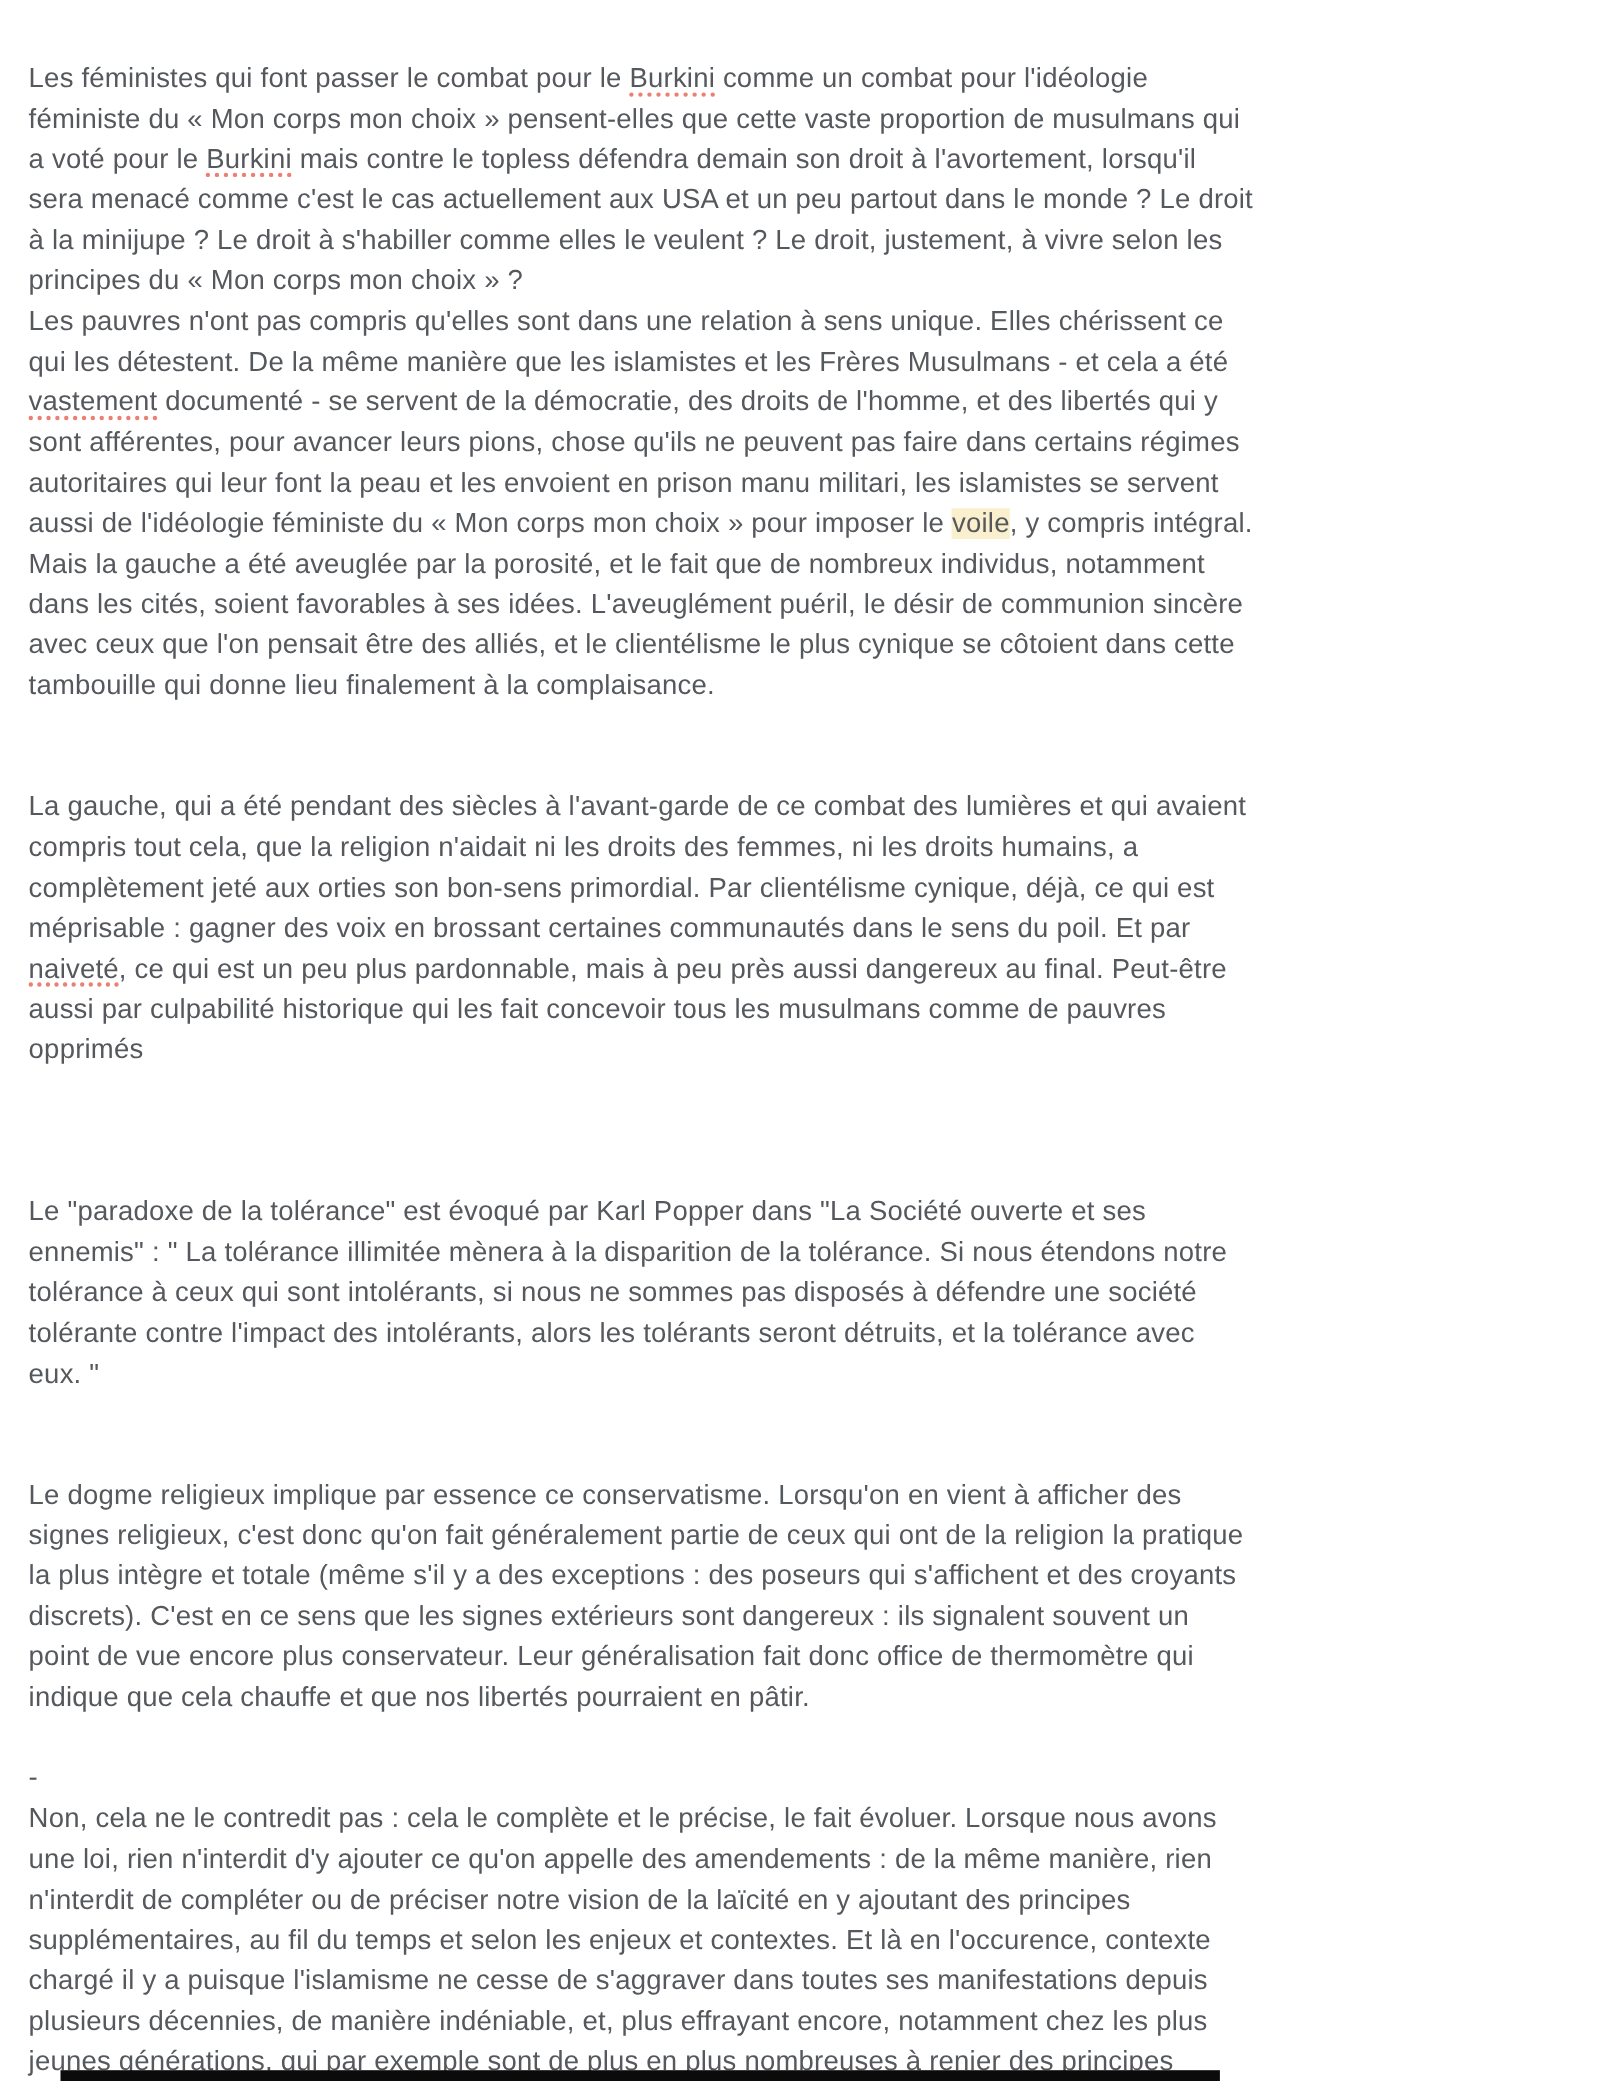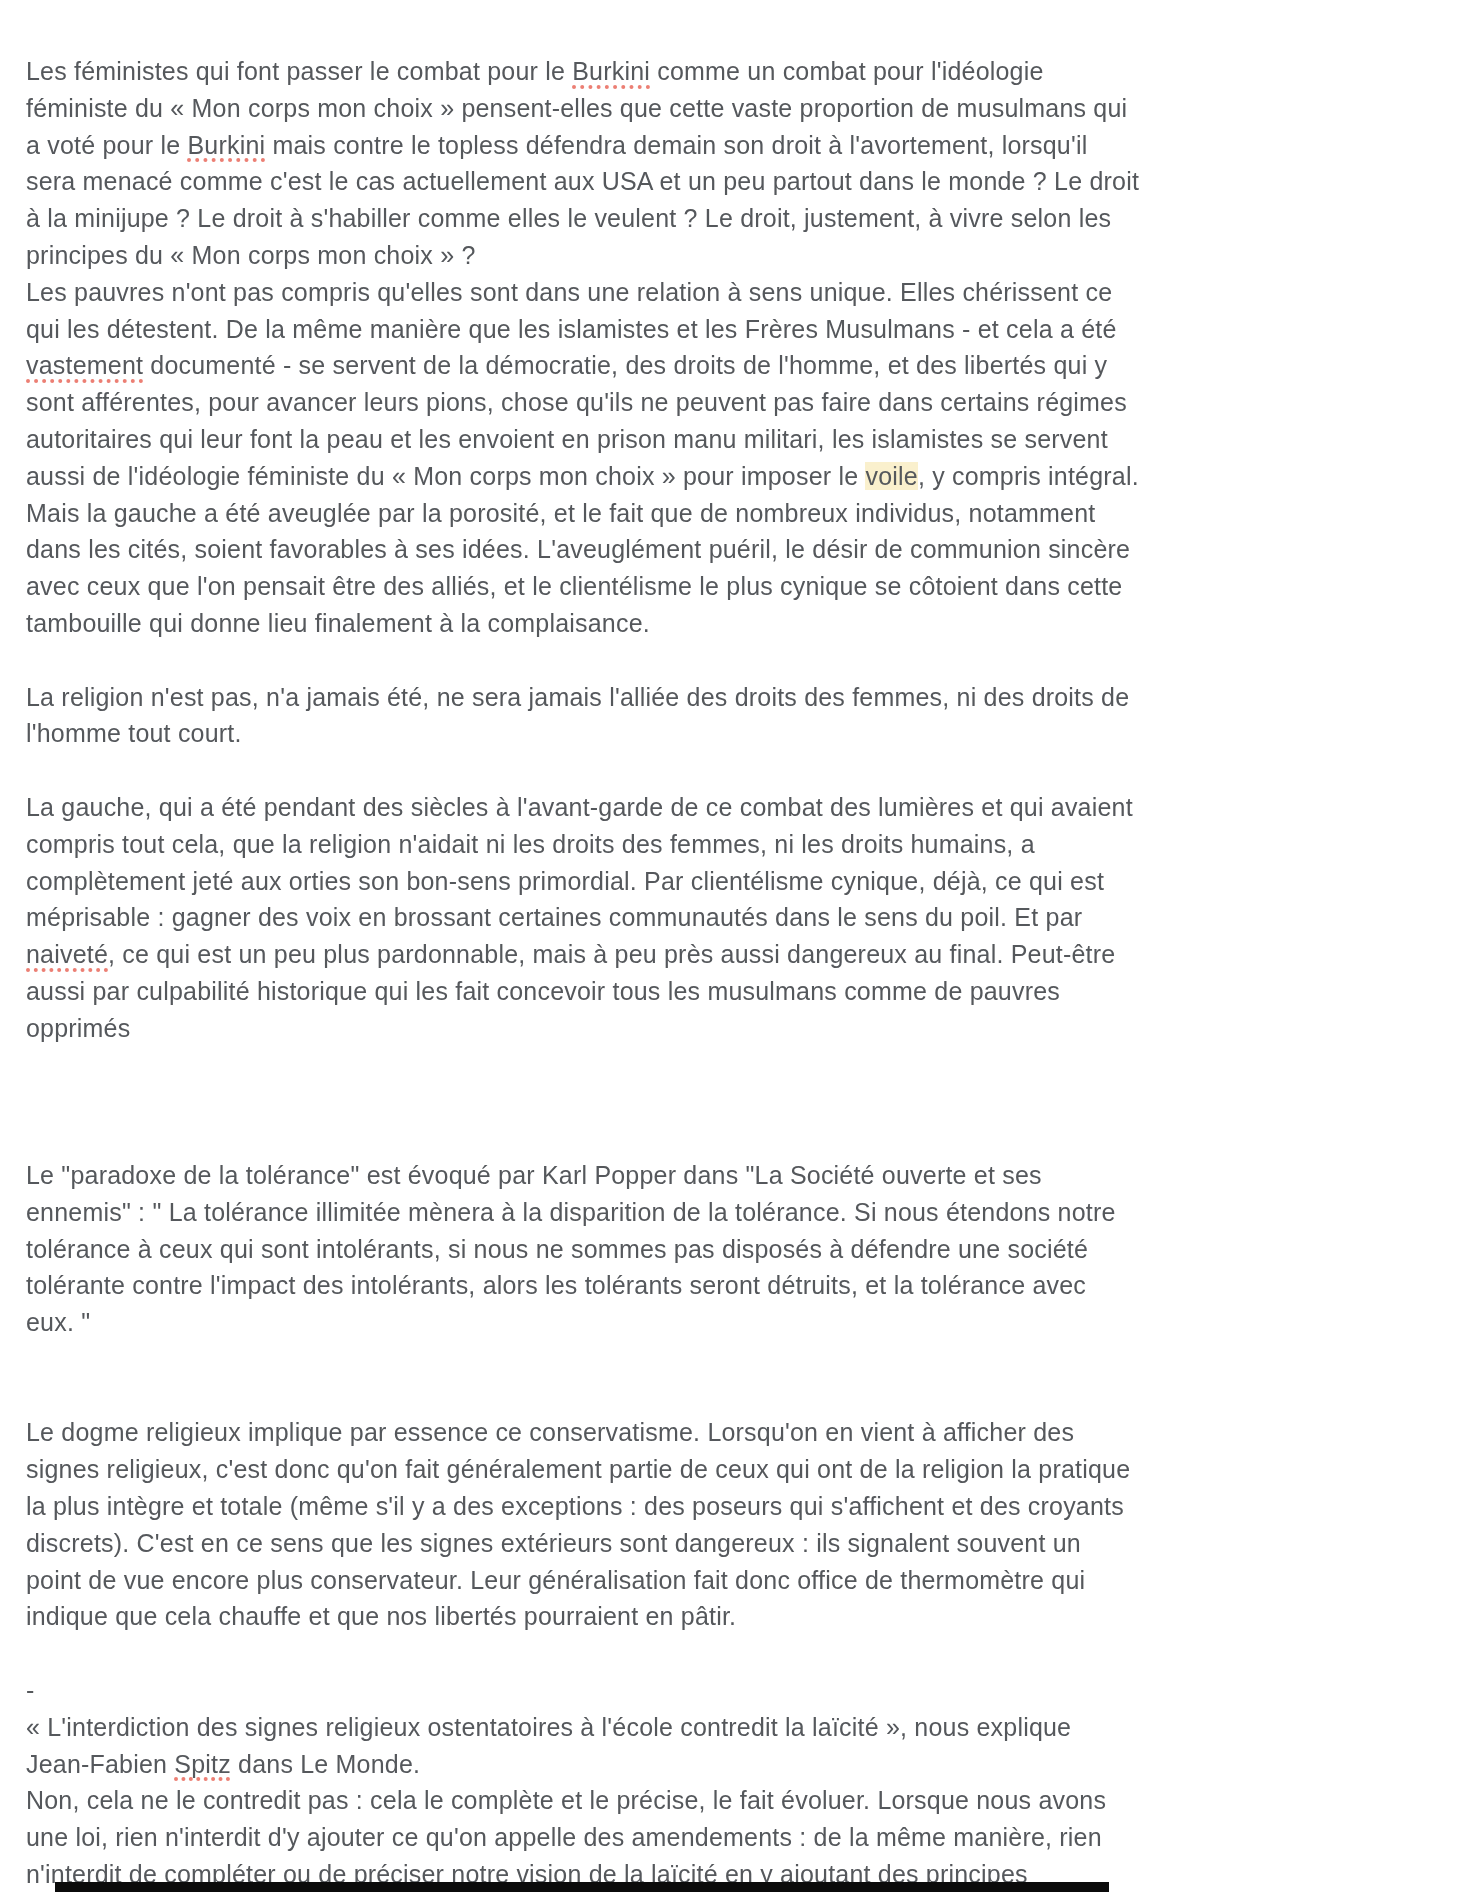--- a/index.html
+++ b/index.html
@@ -44,29 +44,27 @@
 </style>
 </head>
 <body>
 
 <div class="page">
   <div class="text-content">
       <div class="para">Les féministes qui font passer le combat pour le <span class="sp">Burkini</span> comme un combat pour l'idéologie féministe du « Mon corps mon choix » pensent-elles que cette vaste proportion de musulmans qui a voté pour le <span class="sp">Burkini</span> mais contre le topless défendra demain son droit à l'avortement, lorsqu'il sera menacé comme c'est le cas actuellement aux USA et un peu partout dans le monde ? Le droit à la minijupe ? Le droit à s'habiller comme elles le veulent ? Le droit, justement, à vivre selon les principes du « Mon corps mon choix » ?</div>
       <div class="para">Les pauvres n'ont pas compris qu'elles sont dans une relation à sens unique. Elles chérissent ce qui les détestent. De la même manière que les islamistes et les Frères Musulmans - et cela a été <span class="sp">vastement</span> documenté - se servent de la démocratie, des droits de l'homme, et des libertés qui y sont afférentes, pour avancer leurs pions, chose qu'ils ne peuvent pas faire dans certains régimes autoritaires qui leur font la peau et les envoient en prison manu militari, les islamistes se servent aussi de l'idéologie féministe du « Mon corps mon choix » pour imposer le <span class="hl">voile</span>, y compris intégral.</div>
       <div class="para">Mais la gauche a été aveuglée par la porosité, et le fait que de nombreux individus, notamment dans les cités, soient favorables à ses idées. L'aveuglément puéril, le désir de communion sincère avec ceux que l'on pensait être des alliés, et le clientélisme le plus cynique se côtoient dans cette tambouille qui donne lieu finalement à la complaisance.</div>
       <div class="blank"></div>
-      <div class="para">La religion n'est pas, n'a jamais été, ne sera jamais l'alliée des droits des femmes, ni des droits de l'homme tout court.</div>
       <div class="blank"></div>
       <div class="para">La gauche, qui a été pendant des siècles à l'avant-garde de ce combat des lumières et qui avaient compris tout cela, que la religion n'aidait ni les droits des femmes, ni les droits humains, a complètement jeté aux orties son bon-sens primordial. Par clientélisme cynique, déjà, ce qui est méprisable : gagner des voix en brossant certaines communautés dans le sens du poil. Et par <span class="sp">naiveté</span>, ce qui est un peu plus pardonnable, mais à peu près aussi dangereux au final. Peut-être aussi par culpabilité historique qui les fait concevoir tous les musulmans comme de pauvres opprimés</div>
       <div class="blank"></div>
       <div class="blank"></div>
       <div class="blank"></div>
       <div class="para">Le "paradoxe de la tolérance" est évoqué par Karl Popper dans "La Société ouverte et ses ennemis" : " La tolérance illimitée mènera à la disparition de la tolérance. Si nous étendons notre tolérance à ceux qui sont intolérants, si nous ne sommes pas disposés à défendre une société tolérante contre l'impact des intolérants, alors les tolérants seront détruits, et la tolérance avec eux. "</div>
       <div class="blank"></div>
       <div class="blank"></div>
       <div class="para">Le dogme religieux implique par essence ce conservatisme. Lorsqu'on en vient à afficher des signes religieux, c'est donc qu'on fait généralement partie de ceux qui ont de la religion la pratique la plus intègre et totale (même s'il y a des exceptions : des poseurs qui s'affichent et des croyants discrets). C'est en ce sens que les signes extérieurs sont dangereux : ils signalent souvent un point de vue encore plus conservateur. Leur généralisation fait donc office de thermomètre qui indique que cela chauffe et que nos libertés pourraient en pâtir.</div>
       <div class="blank"></div>
       <div class="para">-</div>
-      <div class="para">« L'interdiction des signes religieux ostentatoires à l'école contredit la laïcité », nous explique Jean-Fabien <span class="sp">Spitz</span> dans Le Monde.</div>
       <div class="para">Non, cela ne le contredit pas : cela le complète et le précise, le fait évoluer. Lorsque nous avons une loi, rien n'interdit d'y ajouter ce qu'on appelle des amendements : de la même manière, rien n'interdit de compléter ou de préciser notre vision de la laïcité en y ajoutant des principes supplémentaires, au fil du temps et selon les enjeux et contextes. Et là en l'occurence, contexte chargé il y a puisque l'islamisme ne cesse de s'aggraver dans toutes ses manifestations depuis plusieurs décennies, de manière indéniable, et, plus effrayant encore, notamment chez les plus jeunes générations, qui par exemple sont de plus en plus nombreuses à renier des principes auxquels nous sommes attachés et qui sont le fondement d'une société saine et éclairée, comme la liberté de critiquer la religion, ou la liberté de blasphème, comme le démontrent des sondages ; sans parler de l'empiètement des valeurs religieuses sur les libertés d'autrui, avec de nombreux faits divers tels que les violences envers ceux qui mangent</div>
     </div>
   <div class="bottom-strip"></div>
 </div>
 
 </body></html>

